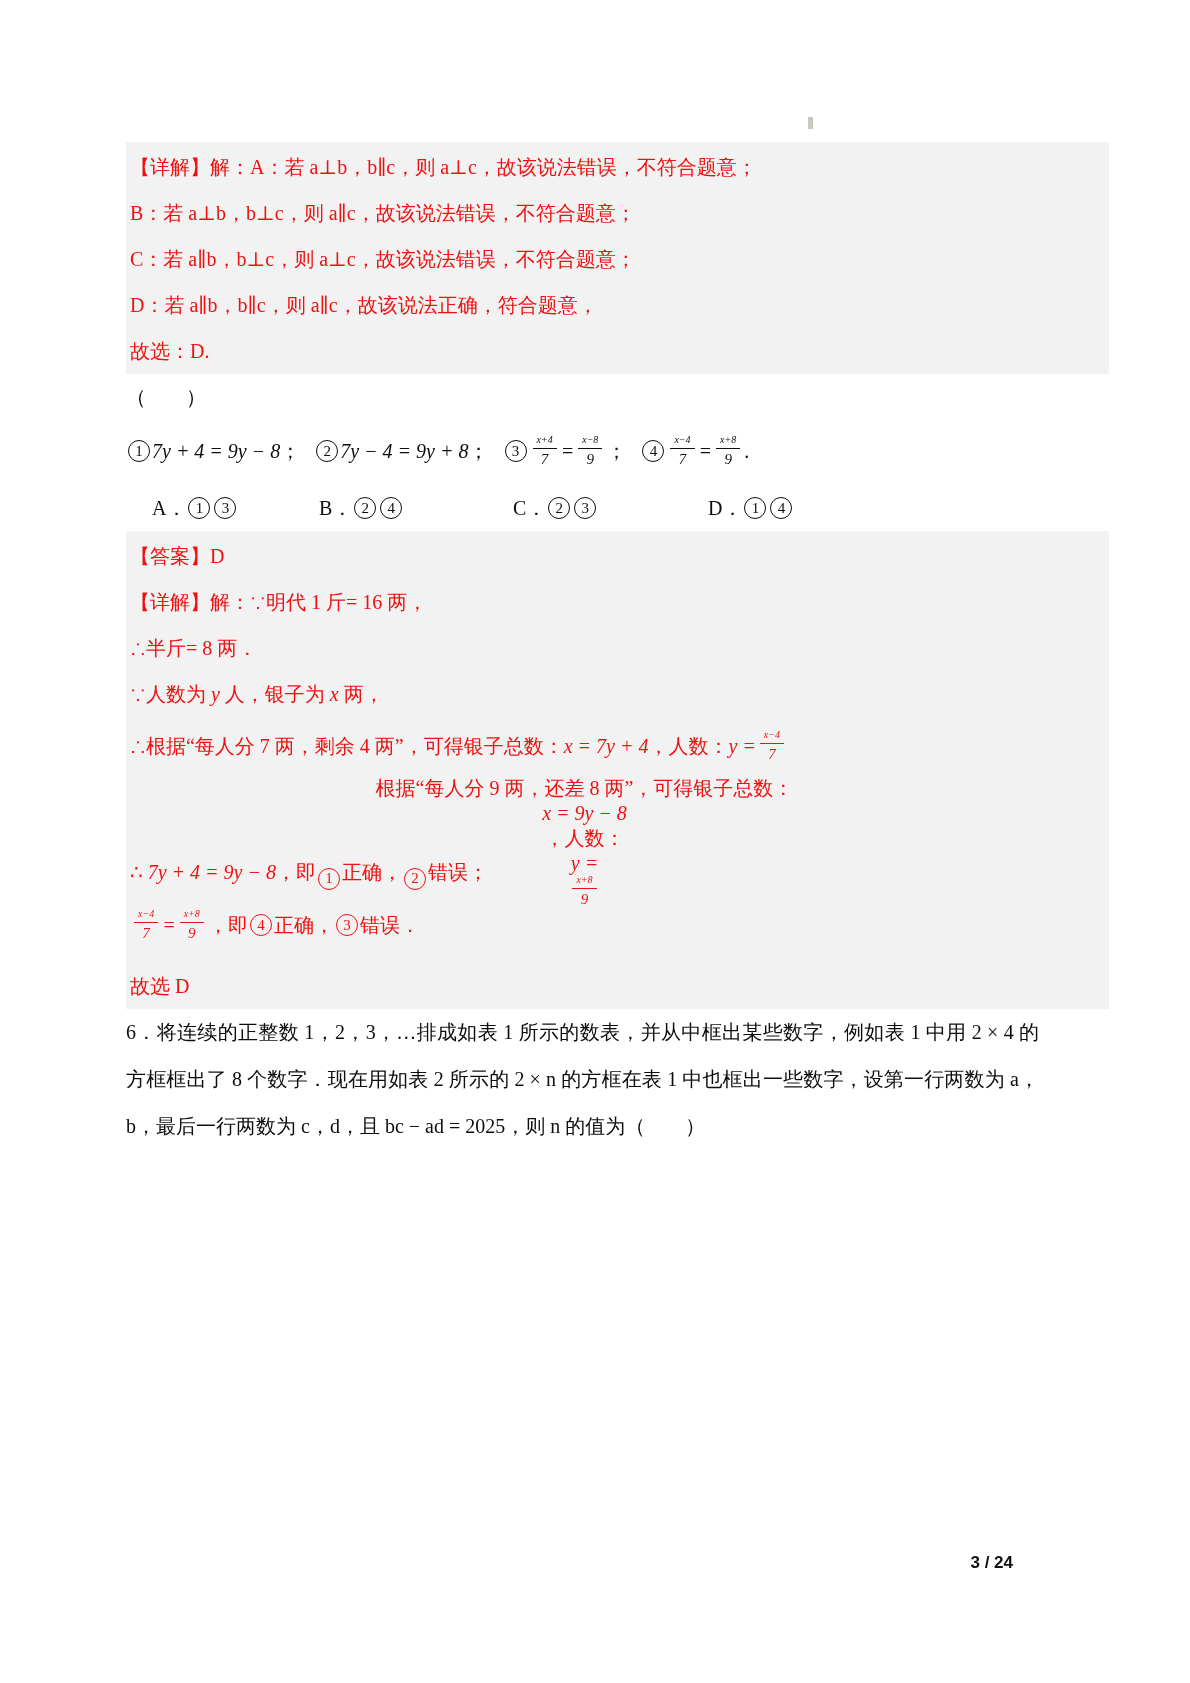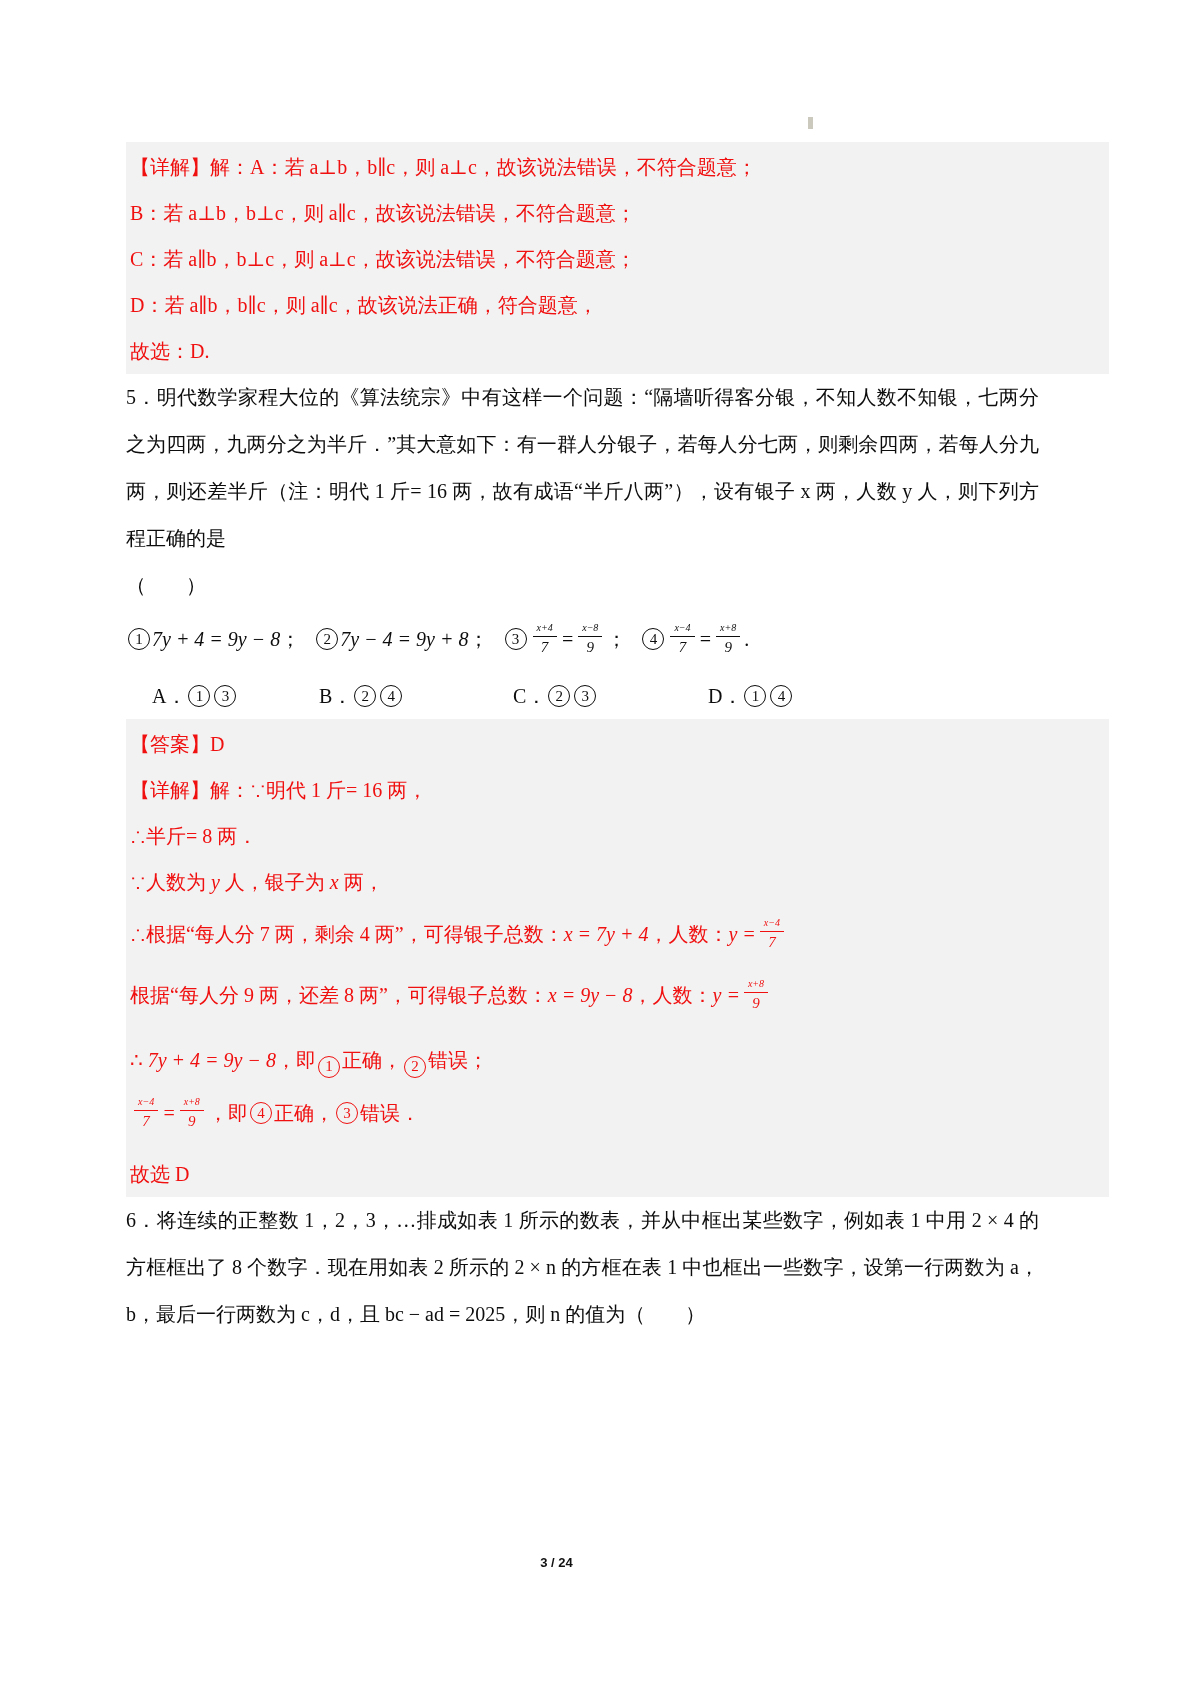--- a/index.html
+++ b/index.html
@@ -37,28 +37,28 @@
   .q5-par { margin-top:0; line-height:47px; }
   .bracket-line { line-height:47px; }
   .eq-row { display:flex; align-items:center; height:60px; gap:14px; white-space:nowrap; }
   .eq-item { display:inline-flex; align-items:center; }
   .opt-row { display:flex; line-height:46px; margin-top:4px; padding-left:26px; }
   .opt { display:inline-flex; align-items:center; }
   .opt-a { width:167px; } .opt-b { width:194px; } .opt-c { width:195px; }
 
   .block2 { margin-top:0; }
   .fline { display:flex; align-items:center; white-space:nowrap; }
-  .fl-58 { height:58px;align-items:center; } .fl-64 { height:64px; } .fl-60 { height:60px; }
+  .fl-58 { height:58px;align-items:center; } .fl-64 { height:64px;flex-direction:column; } .fl-60 { height:60px; }
   .mt10 { margin-top:10px; } .mt8 { margin-top:8px; }
 
   .q6-par { margin-top:0; line-height:47px; }
 
-  .footer { position:absolute; left:100px; top:1551px; width:913px; text-align:center;
+  .footer { position:absolute; left:100px; top:1551px; width:913px; text-align:right;
             font-family:"Liberation Sans","DejaVu Sans",sans-serif;
-            font-weight:bold; font-size:13px; line-height:24px; color:#111; }
+            font-weight:bold; font-size:17px; line-height:24px; color:#111; }
 
   .stray { position:absolute; left:808px; top:117px; width:5px; height:12px;
            background:#b9b5a8; opacity:.75; }
 </style>
 </head>
 <body>
 
 <div class="page">
   <div class="stray"></div>
 
@@ -66,21 +66,20 @@
 
     <div class="gray block1 red">
       <div class="line">【详解】解：A：若 a⊥b，b∥c，则 a⊥c，故该说法错误，不符合题意；</div>
       <div class="line">B：若 a⊥b，b⊥c，则 a∥c，故该说法错误，不符合题意；</div>
       <div class="line">C：若 a∥b，b⊥c，则 a⊥c，故该说法错误，不符合题意；</div>
       <div class="line">D：若 a∥b，b∥c，则 a∥c，故该说法正确，符合题意，</div>
       <div class="line">故选：D.</div>
     </div>
 
     <div>
-      <div class="par q5-par text-col">5．明代数学家程大位的《算法统宗》中有这样一个问题：“隔墙听得客分银，不知人数不知银，七两分之为四两，九两分之为半斤．”其大意如下：有一群人分银子，若每人分七两，则剩余四两，若每人分九两，则还差半斤（注：明代 1 斤= 16 两，故有成语“半斤八两”），设有银子 x 两，人数 y 人，则下列方程正确的是</div>
       <div class="bracket-line">（　　）</div>
 
       <div class="eq-row">
         <span class="eq-item">
             <span class="circ">1</span>
             <span class="math">7y + 4 = 9y − 8</span>
             <span>；</span>
           </span>
         <span class="eq-item">
             <span class="circ">2</span>

